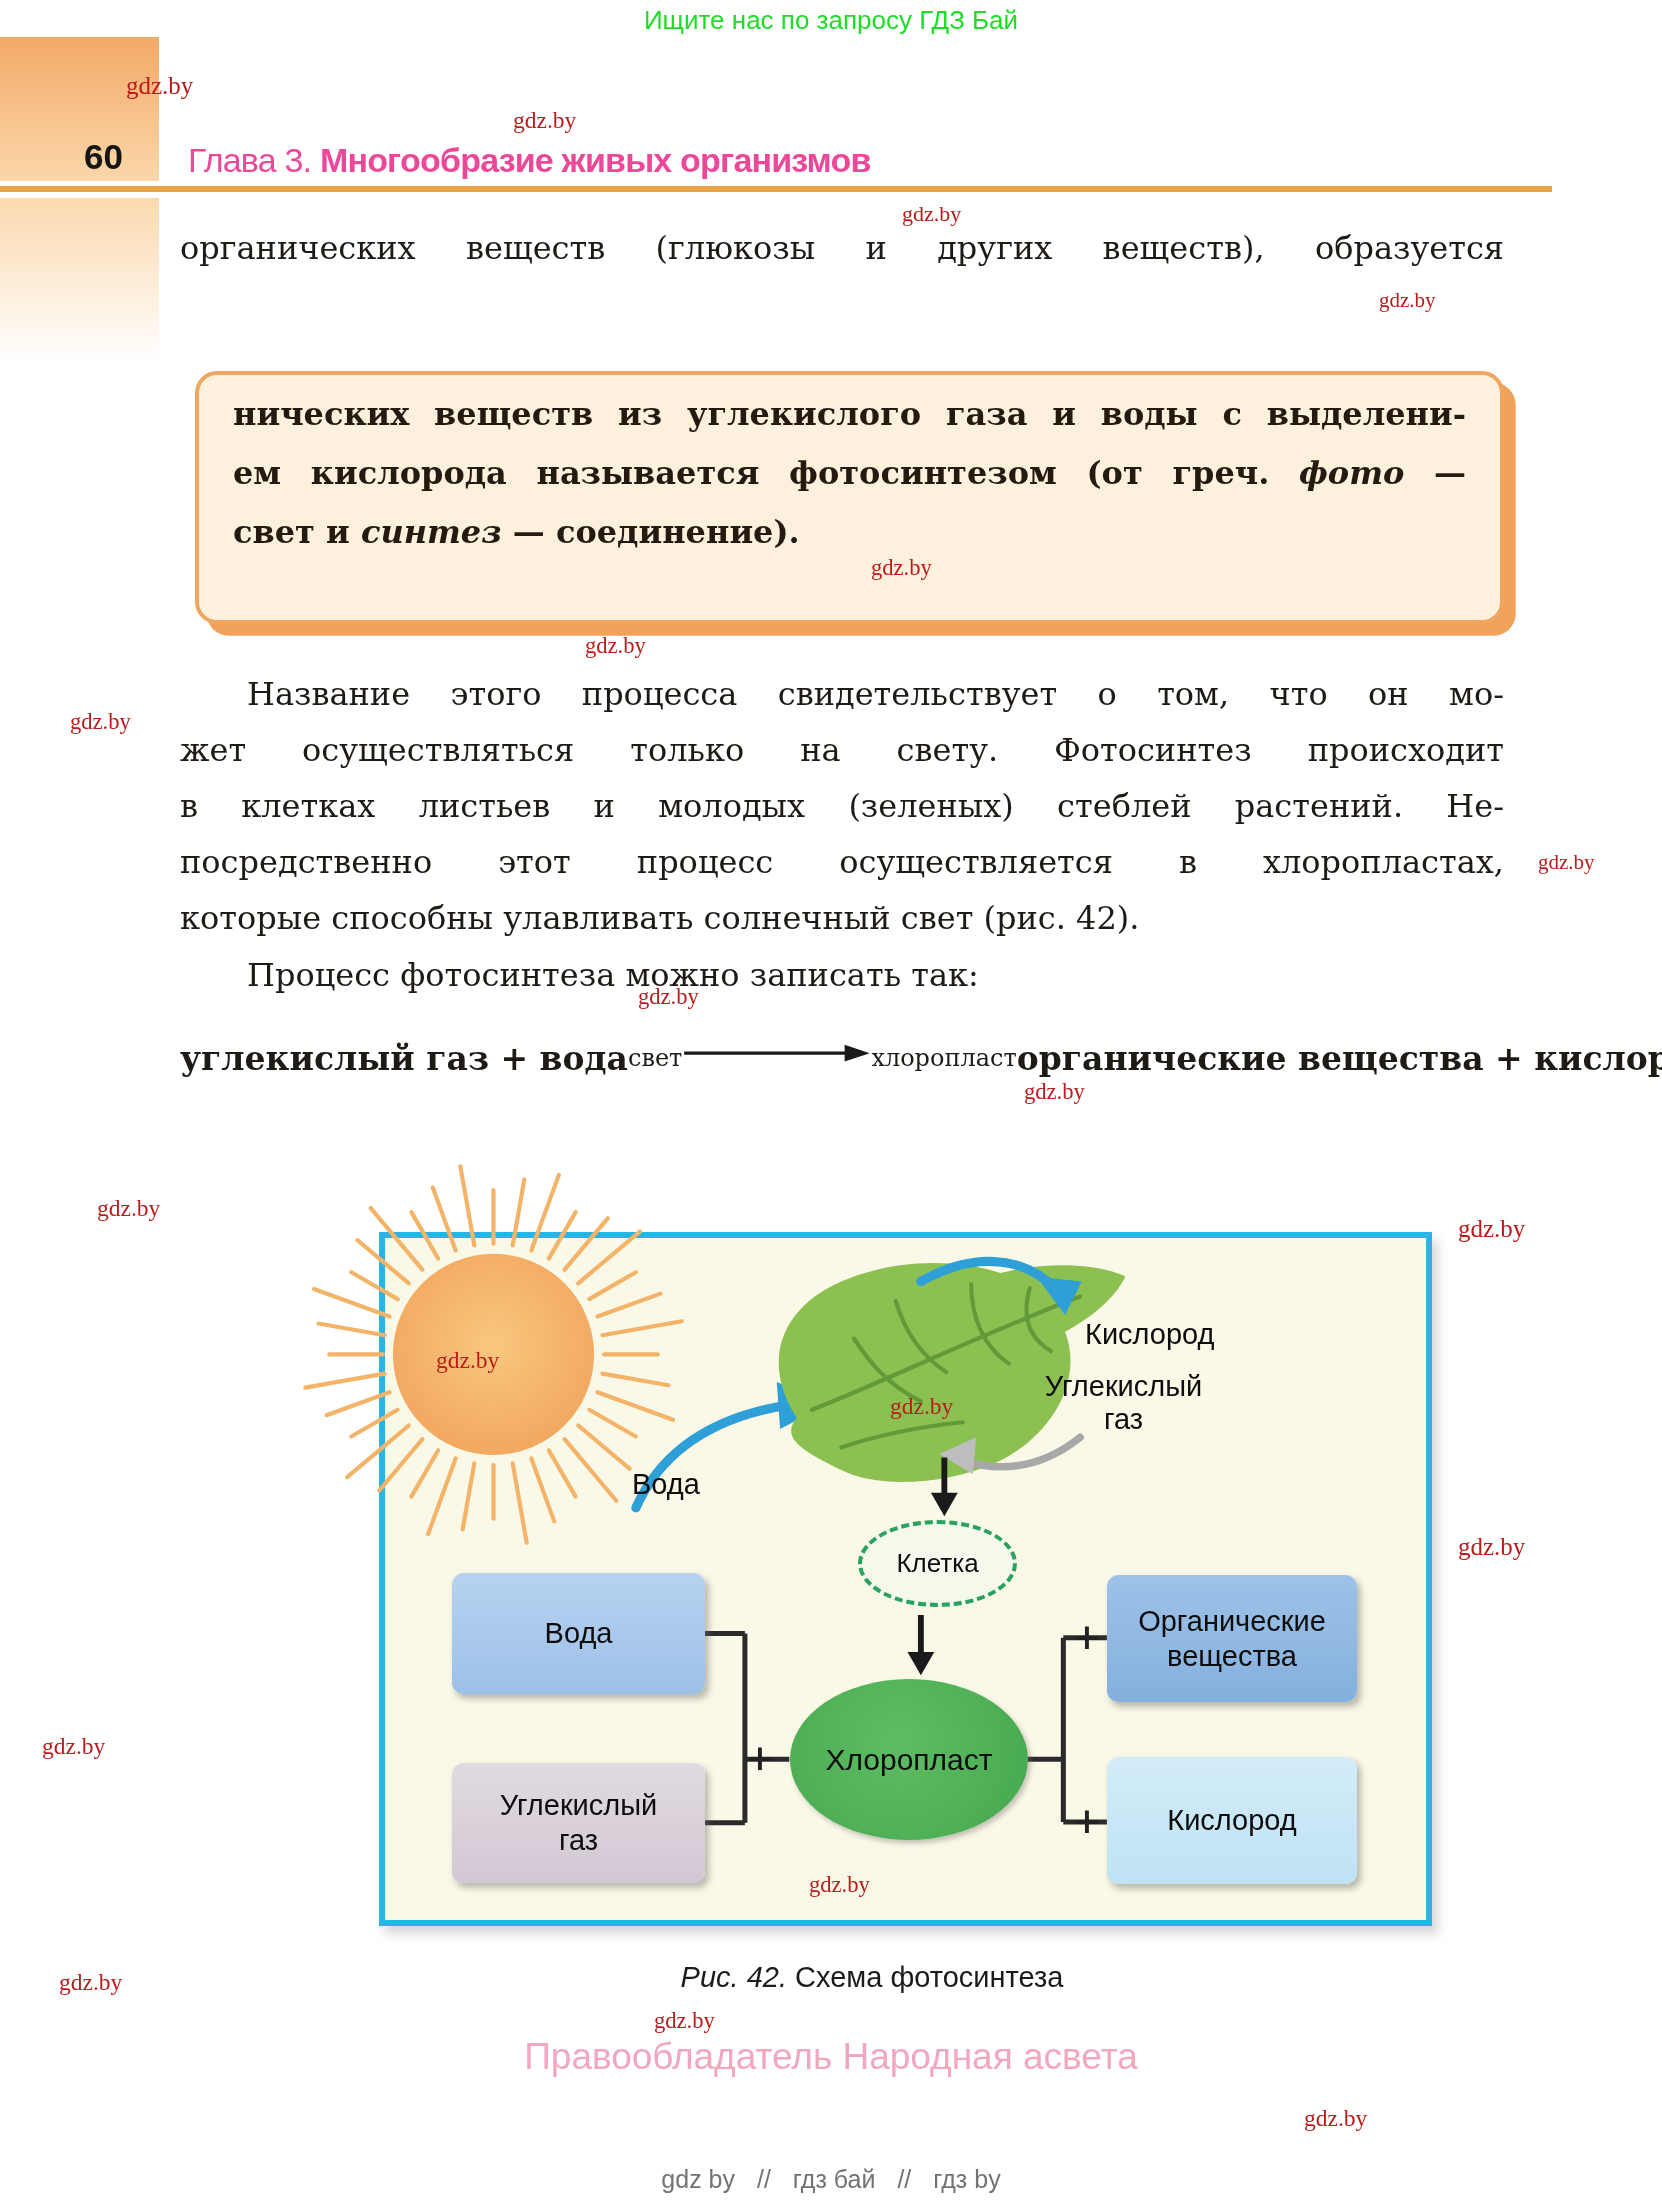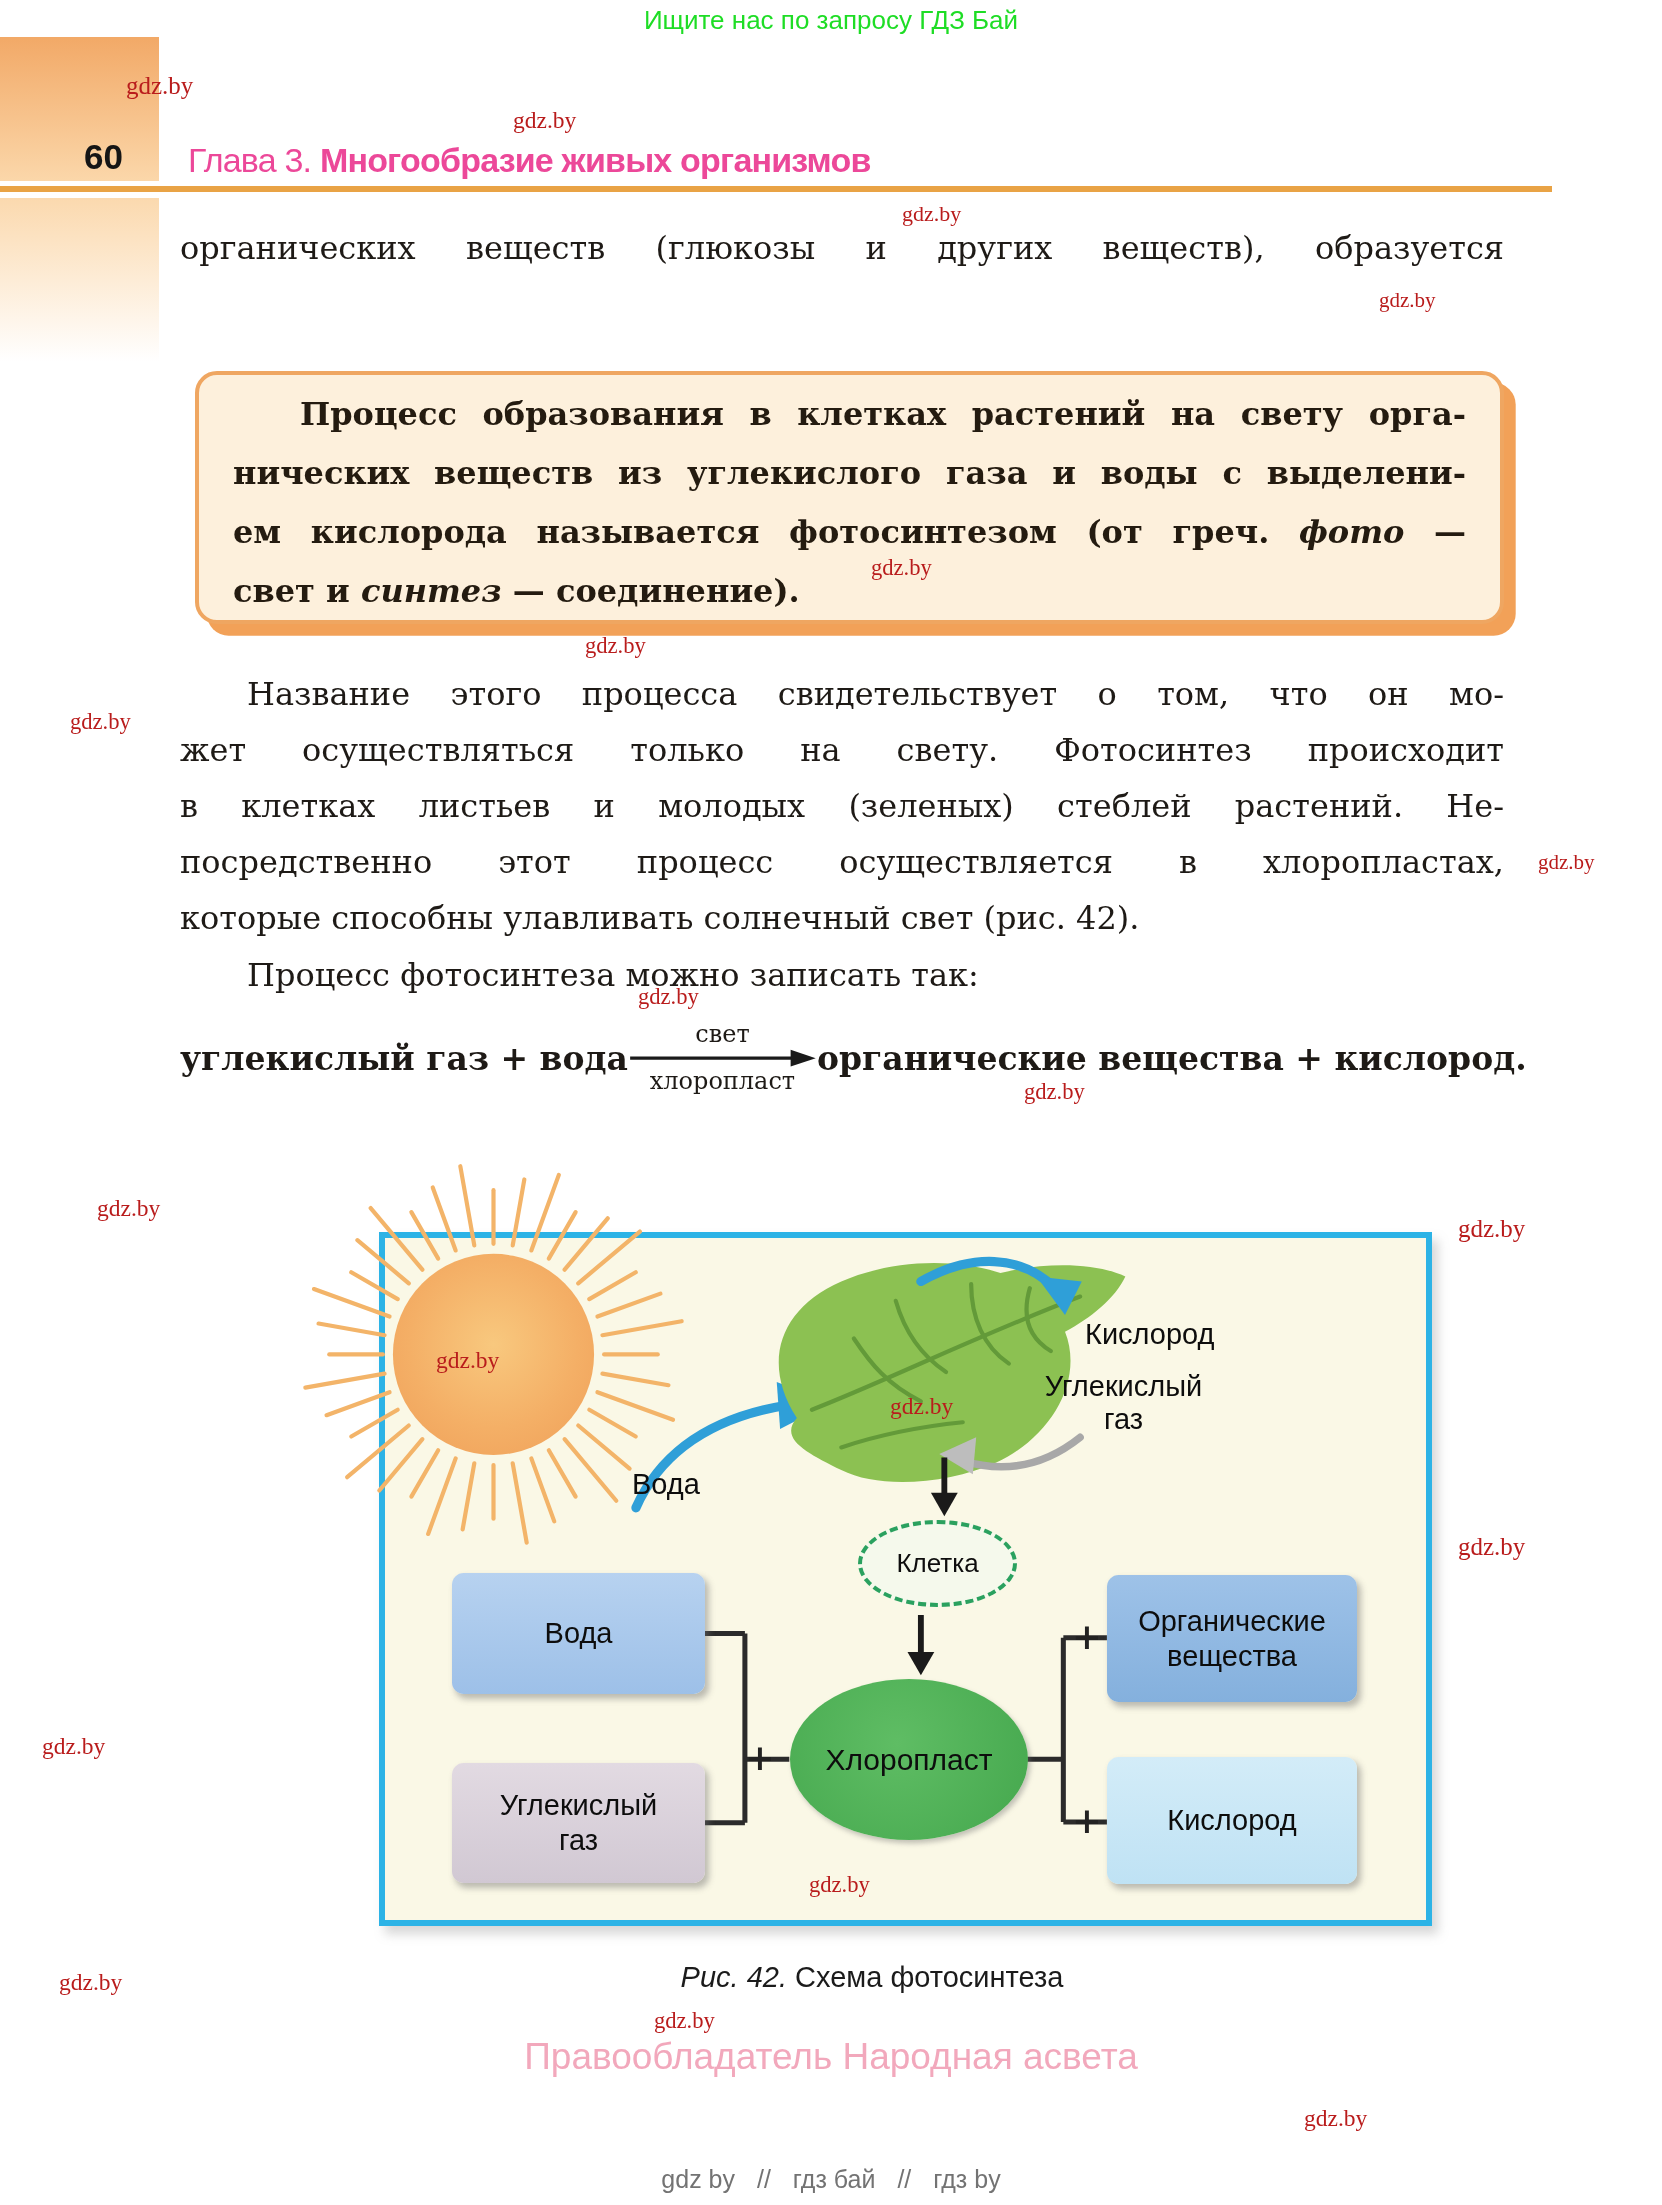--- a/index.html
+++ b/index.html
@@ -29,21 +29,21 @@
           background:#fdf0dc;border:4.2px solid #efa661;border-radius:22px;
           box-shadow:11.7px 11.7px 0 #f2a158;padding:20px 34px 0 34px;}
   .defbox .dl{height:59px;font-size:32px;font-weight:bold;color:#241b10;
               text-align:justify;text-align-last:justify;white-space:nowrap;}
   .defbox .dl.last{text-align-last:left;}
   .defbox i{font-weight:bold;}
   
   .equation{position:absolute;left:180px;top:1012px;width:1324px;height:92px;
             display:flex;align-items:center;justify-content:space-between;}
   .eq-side{font-size:33px;font-weight:bold;white-space:nowrap;}
-  .eq-arrow{display:flex;flex-direction:column;align-items:center;}
+  .eq-arrow{display:flex;align-items:flex-start;}
   .eq-arrow .sm{font-size:24px;line-height:28.5px;white-space:nowrap;}
   
   .figure{position:absolute;left:379px;top:1232px;width:1041px;height:682px;
           background:#faf8e6;border:6.7px solid #2cb3e6;
           box-shadow:5.9px 7.5px 10px rgba(140,140,140,.35);}
   .fig-svg{position:absolute;left:-101px;top:-84px;width:1257px;height:855px;overflow:visible;}
   .flabel{position:absolute;font-family:"Liberation Sans",sans-serif;font-size:29px;color:#0d0d0d;
           white-space:nowrap;}
   .fbox{position:absolute;border-radius:11.7px;display:flex;flex-direction:column;align-items:center;
         justify-content:center;text-align:center;font-family:"Liberation Sans",sans-serif;
@@ -85,21 +85,20 @@
   <div class="hdr-block2"></div>
   <div class="page-num">60</div>
   <div class="chapter"><span>Глава 3. </span><b>Многообразие живых организмов</b></div>
   <div class="hdr-rule"></div>
 
   <div class="tcol" style="top:220px">
     <div class="tl">органических веществ (глюкозы и других веществ), образуется</div>
   </div>
 
   <div class="defbox">
-    <div class="dl indent">Процесс образования в клетках растений на свету орга-</div>
     <div class="dl">нических веществ из углекислого газа и воды с выделени-</div>
     <div class="dl"><span>ем кислорода называется фотосинтезом (от греч. </span><i>фото</i><span> —</span></div>
     <div class="dl last"><span>свет и </span><i>синтез</i><span> — соединение).</span></div>
   </div>
 
   <div class="tcol" style="top:666px">
     <div class="tl indent">Название этого процесса свидетельствует о том, что он мо-</div>
     <div class="tl">жет осуществляться только на свету. Фотосинтез происходит</div>
     <div class="tl">в клетках листьев и молодых (зеленых) стеблей растений. Не-</div>
     <div class="tl">посредственно этот процесс осуществляется в хлоропластах,</div>

